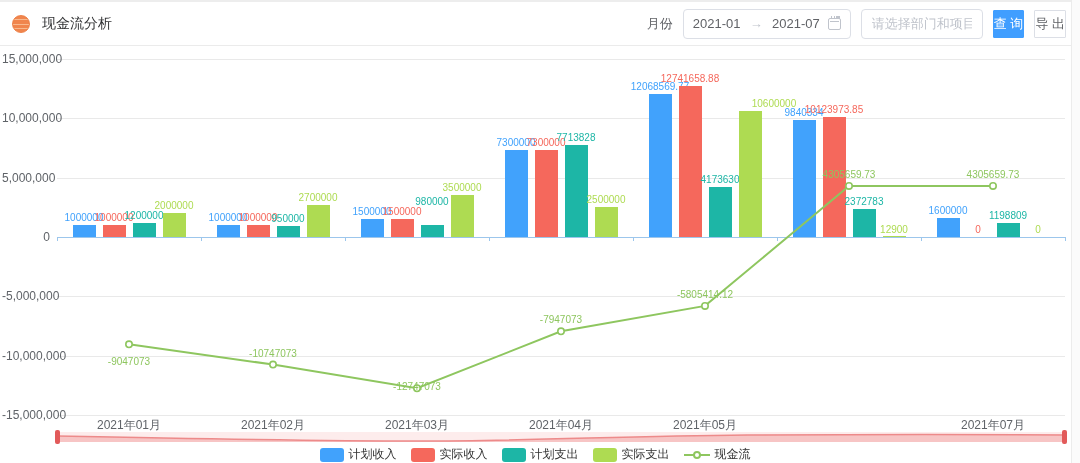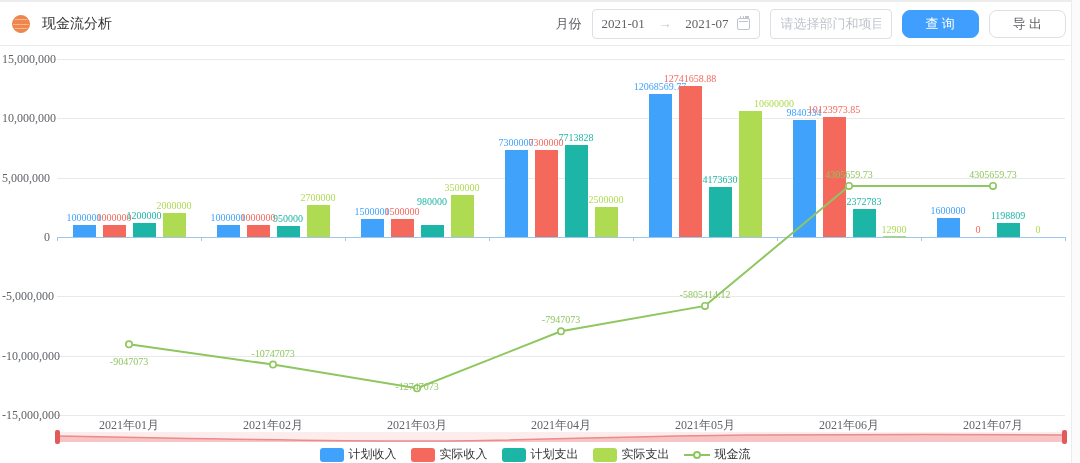--- a/index.html
+++ b/index.html
@@ -1,17 +1,17 @@
 <!DOCTYPE html>
 <html><head>
 <meta charset="utf-8">
 <style>
   * { box-sizing: border-box; margin: 0; padding: 0; }
   body { font-family: "Liberation Sans", sans-serif; background: #fff; }
-  .app { position: relative; width: 1080px; height: 463px; background: #fff; overflow: hidden; font-family: Liberation Serif, serif; }
+  .app { position: relative; width: 1080px; height: 463px; background: #fff; overflow: hidden; }
   .top-strip { position: absolute; top: 0; left: 0; right: 0; height: 2px; background: #ededed; }
 
   
   .header { position: absolute; top: 2px; left: 0; right: 0; height: 44px;
             display: flex; align-items: center; padding: 0 10px 0 12px;
             border-bottom: 1px solid #ebebeb; background: #fff; z-index: 5; }
   .app-icon { width: 18px; height: 18px; border-radius: 50%;
       background: repeating-linear-gradient(180deg,#f0854d 0 3px, #f8b98e 3px 4.5px);
       border: 1px solid #ee7f45; flex: 0 0 auto; }
   .page-title { margin-left: 12px; font-size: 14px; color: #303133; font-weight: 500; }
@@ -21,21 +21,21 @@
       border: 1px solid #dcdfe6; border-radius: 4px; padding: 0 9px; font-size: 13px;
       color: #606266; gap: 8px; background: #fff; cursor: pointer; }
   .date-range .sep { color: #c0c4cc; flex: 1; text-align: center; }
   .cal-icon { width: 13px; height: 12px; border: 1px solid #c0c4cc; border-radius: 2px; position: relative; }
   .cal-icon::before { content:""; position: absolute; left: 1px; right: 1px; top: 2px; height: 1px; background: #c0c4cc; }
   .cal-icon::after { content:""; position: absolute; left: 2px; top: -3px; width: 2px; height: 3px;
       border-left: 1px solid #c0c4cc; border-right: 1px solid #c0c4cc; box-shadow: 5px 0 0 -0px #c0c4cc; }
   .filter-input { width: 122px; height: 30px; border: 1px solid #dcdfe6; border-radius: 4px;
       padding: 0 10px; font-size: 13px; color: #606266; outline: none; font-family: inherit; }
   .filter-input::placeholder { color: #c0c4cc; }
-  .btn { height: 28px; padding: 0 23px; border-radius: 8px; font-size: 13px; cursor: pointer;
+  .btn { height: 28px; padding: 0 0; border-radius: 1px; font-size: 13px; cursor: pointer;
          border: 1px solid #dcdfe6; background: #fff; color: #606266; font-family: inherit; white-space: nowrap; }
   .btn.primary { background: #409eff; border-color: #409eff; color: #fff; }
 
   
   .chart { position: absolute; top: 46px; left: 0; width: 1080px; height: 417px; }
   .gridline { position: absolute; left: 57px; width: 1008px; height: 1px; background: #e9e9e9; }
   .gridline.zero { background: #9cc6ec; z-index: 3; }
   .axis-tick { position: absolute; width: 1px; height: 4px; background: #9cc6ec; z-index: 3; }
   .ytick { position: absolute; left: 2px; width: 48px; text-align: right; font-size: 12px; color: #5f6368; }
   .xtick { position: absolute; width: 144px; text-align: center; font-size: 12px; color: #5f6368; top: 371px; }
@@ -181,21 +181,20 @@
       <div class="line-label" style="left: 367px; top: 335px; color: rgb(142, 198, 95);">-12747073</div>
       <div class="line-label" style="left: 511px; top: 268.305px; color: rgb(142, 198, 95);">-7947073</div>
       <div class="line-label" style="left: 655px; top: 242.891px; color: rgb(142, 198, 95);">-5805414.12</div>
       <div class="line-label" style="left: 799px; top: 122.906px; color: rgb(142, 198, 95);">4305659.73</div>
       <div class="line-label" style="left: 943px; top: 122.906px; color: rgb(142, 198, 95);">4305659.73</div>
       <div class="xtick" style="left: 57px;">2021年01月</div>
       <div class="xtick" style="left: 201px;">2021年02月</div>
       <div class="xtick" style="left: 345px;">2021年03月</div>
       <div class="xtick" style="left: 489px;">2021年04月</div>
       <div class="xtick" style="left: 633px;">2021年05月</div>
-      <div class="xtick" style="left: 777px;">2021年06月</div>
       <div class="xtick" style="left: 921px;">2021年07月</div>
     </div>
 
   <div class="chart" style="pointer-events:none;">
     <div class="dz" style="pointer-events:auto;">
       <svg width="1008" height="10" viewBox="0 0 1008 10">
         <path d="M0,4 C150,7 250,9 360,9 C480,9 560,4 690,3 C800,2 900,2.5 1008,3 L1008,10 L0,10 Z" fill="rgba(238,140,140,0.40)"></path>
         <path d="M0,4 C150,7 250,9 360,9 C480,9 560,4 690,3 C800,2 900,2.5 1008,3" fill="none" stroke="#ed8a8a" stroke-width="1.5"></path>
       </svg>
       <div class="dz-handle" style="left:-2px;"></div>

